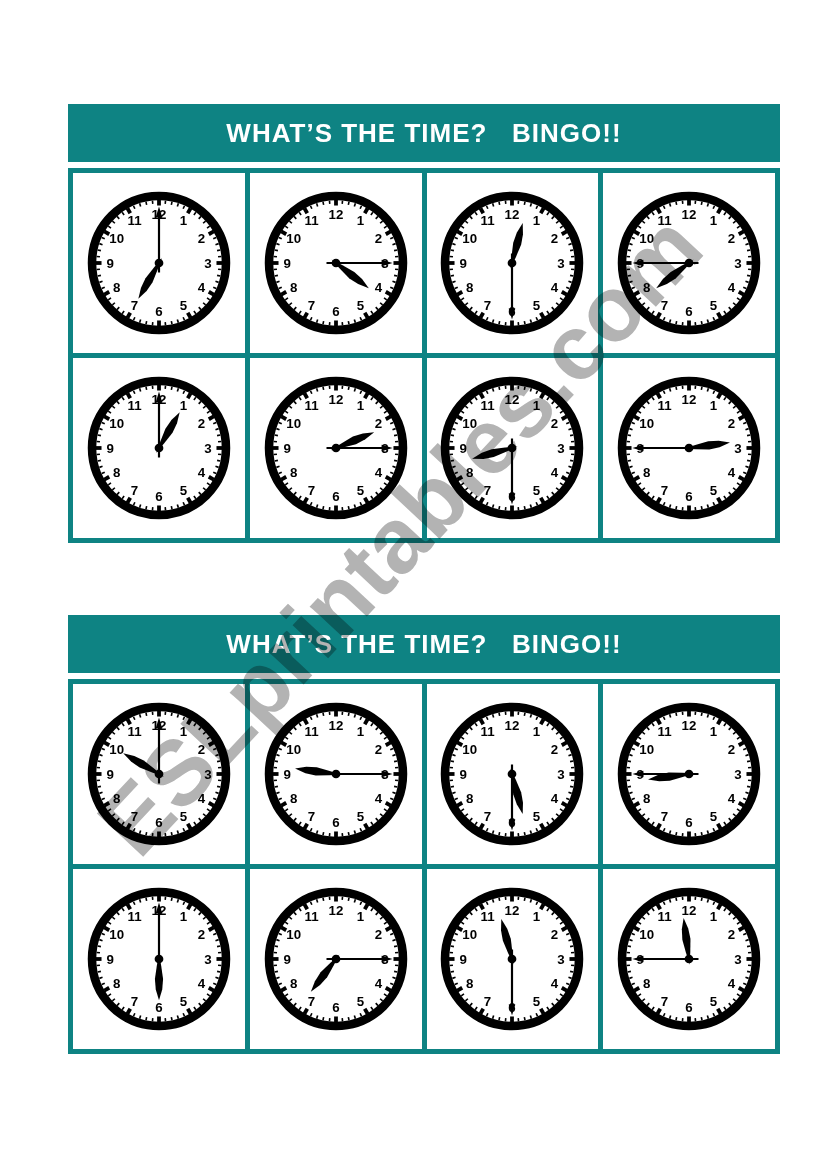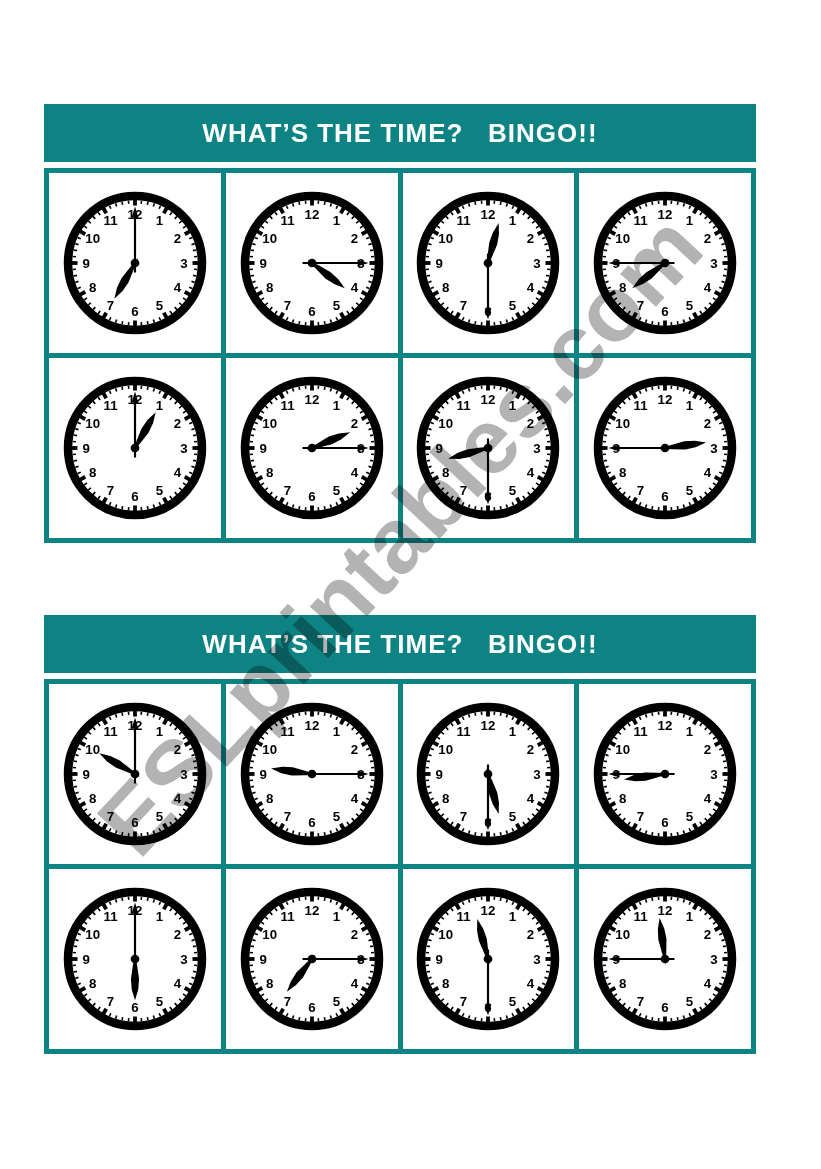--- a/index.html
+++ b/index.html
@@ -1,21 +1,21 @@
 <!DOCTYPE html>
 <html><head>
 <meta charset="utf-8">
 <style>
   html,body{margin:0;padding:0;}
   body{
     width:821px;height:1169px;position:relative;overflow:hidden;
     background:#ffffff;
     font-family:"Liberation Sans", sans-serif;
   }
-  .card{position:absolute;left:44px;width:712px;}
+  .card{position:absolute;left:68px;width:712px;}
   #cards .card:nth-child(1){top:104px;}
   #cards .card:nth-child(2){top:615px;}
   .card-header{
     height:58px;display:flex;align-items:center;justify-content:center;
     color:#ffffff;font-weight:bold;font-size:26px;letter-spacing:1px;
     white-space:pre;
   }
   .card-grid{
     margin-top:6px;padding:5px;
     display:grid;grid-template-columns:repeat(4,1fr);gap:5px;

